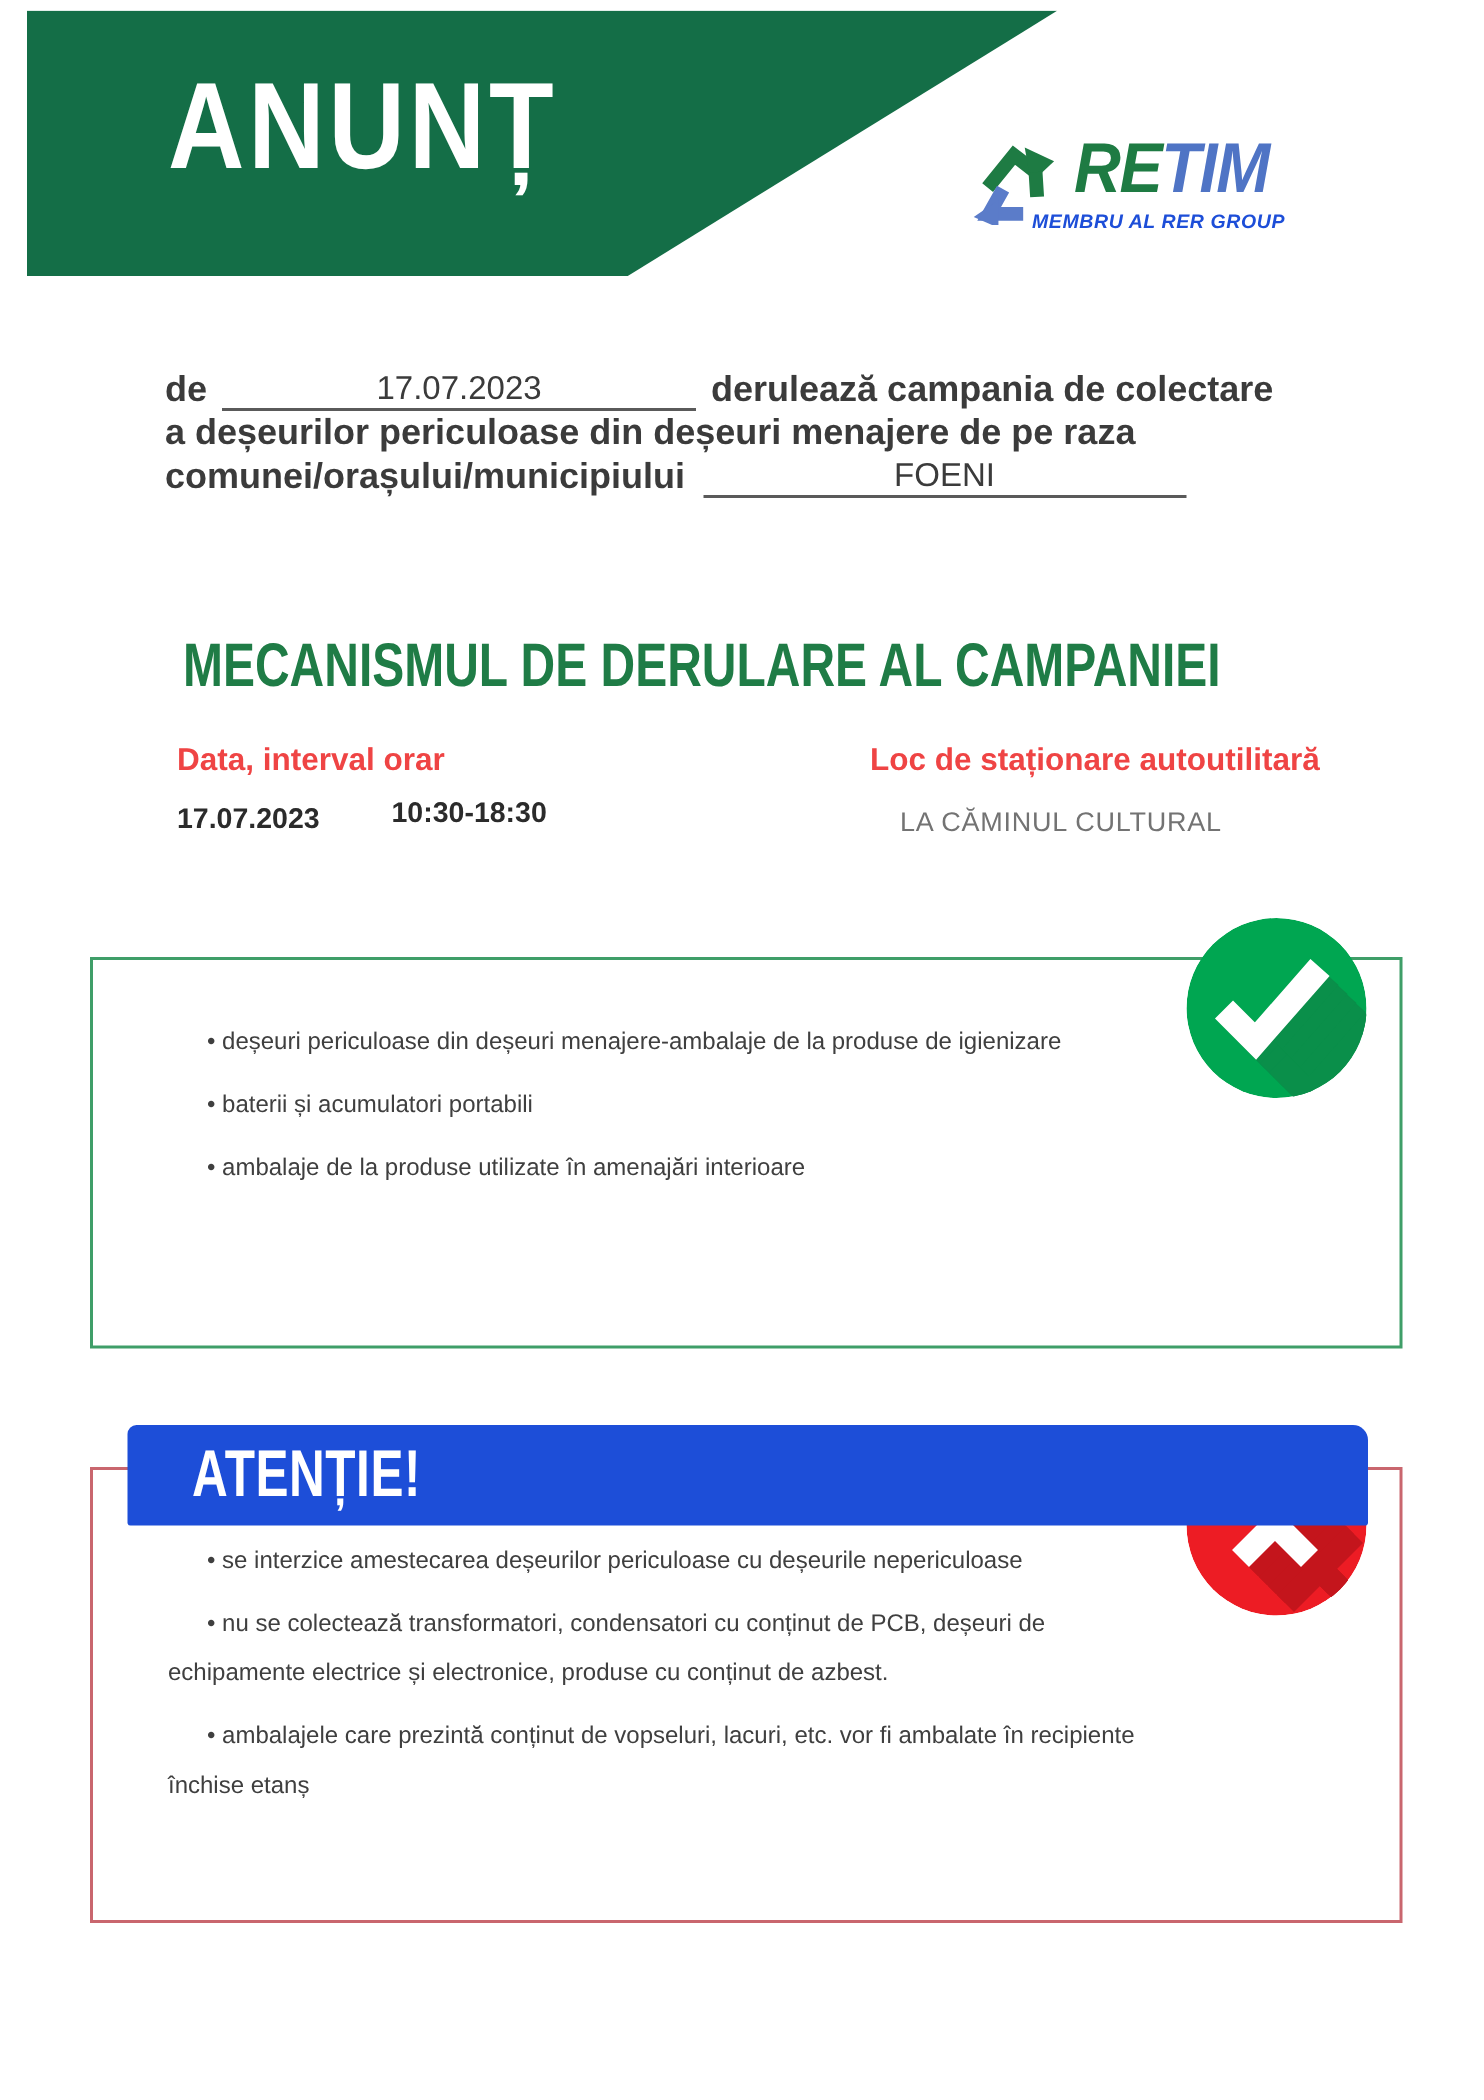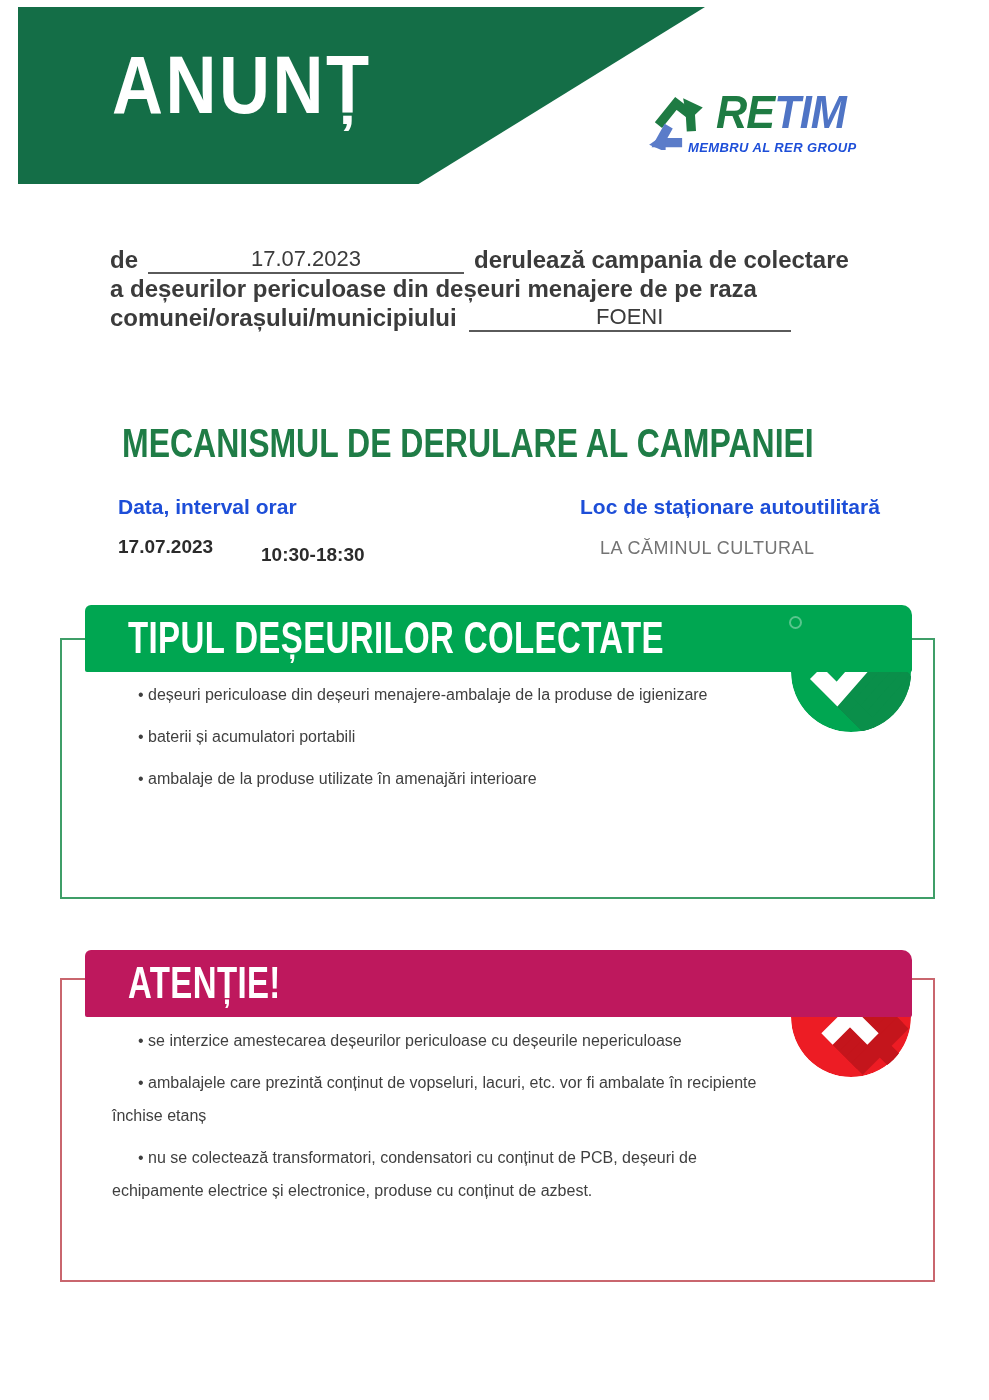--- a/index.html
+++ b/index.html
@@ -41,33 +41,33 @@
     font-size:22px;font-weight:500;vertical-align:bottom;line-height:27px;
   }
   .blank.date{width:316px;margin:0 10px;}
   .blank.loc{width:322px;margin-left:12px;}
   
   .mech-heading{
     position:absolute;left:122px;top:420px;
     font-size:41px;font-weight:700;color:#1f7c46;white-space:nowrap;
     transform:scaleX(.78);transform-origin:left top;letter-spacing:0;
   }
-  .col-label{position:absolute;font-size:21px;font-weight:700;color:#1d4ed8;white-space:nowrap;}
+  .col-label{position:absolute;font-size:21px;font-weight:700;color:#ef4444;white-space:nowrap;}
   .col-value{position:absolute;font-size:19px;font-weight:600;color:#2b2b2b;white-space:nowrap;}
   .col-value.light{font-weight:400;font-size:18px;letter-spacing:.5px;color:#737373;}
   
   .outline-box{position:absolute;left:60px;width:871px;background:transparent;z-index:1;}
   .outline-box.green{top:638px;height:257px;border:2px solid #3f9e68;}
   .outline-box.red{top:978px;height:300px;border:2px solid #c9666e;}
   .banner{
     position:absolute;left:85px;width:827px;height:67px;z-index:3;
     border-radius:6px 10px 2px 2px;
   }
   .banner.green{top:605px;background:#00a651;}
-  .banner.red{top:950px;background:#be185d;}
+  .banner.red{top:950px;background:#1d4ed8;}
   .banner-title{
     display:inline-block;margin-left:43px;line-height:66px;
     font-size:44px;font-weight:700;color:#ffffff;white-space:nowrap;
     transform:scaleX(.75);transform-origin:left center;letter-spacing:.5px;
   }
   .badge{position:absolute;width:120px;height:120px;z-index:2;}
   .badge.check{left:791px;top:612px;}
   .badge.xmark{left:791px;top:957px;}
   .ring{
     position:absolute;left:789px;top:616px;width:9px;height:9px;border-radius:50%;
@@ -107,21 +107,21 @@
     <div class="row">a deșeurilor periculoase din deșeuri menajere de pe raza</div>
     <div class="row"><span>comunei/orașului/municipiului</span><span class="blank loc">FOENI</span></div>
   </div>
 
   <div class="mech-heading">MECANISMUL DE DERULARE AL CAMPANIEI</div>
 
   <div class="col-label" style="left:118px;top:495px;">Data, interval orar</div>
   <div class="col-label" style="left:580px;top:495px;">Loc de staționare autoutilitară</div>
 
   <div class="col-value" style="left:118px;top:536px;">17.07.2023</div>
-  <div class="col-value" style="left:261px;top:544px;">10:30-18:30</div>
+  <div class="col-value" style="left:261px;top:532px;">10:30-18:30</div>
   <div class="col-value light" style="left:600px;top:538px;">LA CĂMINUL CULTURAL</div>
 
   <div class="outline-box green"></div>
   <div class="badge check">
     <svg width="120" height="120" viewBox="0 0 120 120">
       <defs>
           <clipPath id="clipG">
             <circle cx="60" cy="60" r="60"></circle>
           </clipPath>
         </defs>
@@ -131,23 +131,20 @@
           <path d="M31 67 L52 88 L95 39"></path>
           <path d="M37 73 L58 94 L101 45"></path>
           <path d="M43 79 L64 100 L107 51"></path>
           <path d="M49 85 L70 106 L113 57"></path>
           <path d="M55 91 L76 112 L119 63"></path>
           <path d="M61 97 L82 118 L125 69"></path>
         </g>
         <path d="M25 61 L46 82 L89 33" stroke="#ffffff" stroke-width="17" fill="none"></path>
       </g>
     </svg>
-  </div>
-  <div class="banner green">
-    <span class="banner-title">TIPUL DEȘEURILOR COLECTATE</span>
   </div>
   <div class="ring"></div>
   <div class="items green">
     <p>deșeuri periculoase din deșeuri menajere-ambalaje de la produse de igienizare</p>
     <p>baterii și acumulatori portabili</p>
     <p>ambalaje de la produse utilizate în amenajări interioare</p>
   </div>
 
   <div class="outline-box red"></div>
   <div class="badge xmark">
@@ -168,17 +165,17 @@
         </g>
         <path d="M36 36 L82 82 M82 36 L36 82" stroke="#ffffff" stroke-width="16" fill="none"></path>
       </g>
     </svg>
   </div>
   <div class="banner red">
     <span class="banner-title">ATENȚIE!</span>
   </div>
   <div class="items red">
     <p>se interzice amestecarea deșeurilor periculoase cu deșeurile nepericuloase</p>
+    <p>nu se colectează transformatori, condensatori cu conținut de PCB, deșeuri de echipamente electrice și electronice, produse cu conținut de azbest.</p>
     <p>ambalajele care prezintă conținut de vopseluri, lacuri, etc. vor fi ambalate în recipiente închise etanș</p>
-    <p>nu se colectează transformatori, condensatori cu conținut de PCB, deșeuri de echipamente electrice și electronice, produse cu conținut de azbest.</p>
   </div>
 
 </div>
 
 </body></html>

